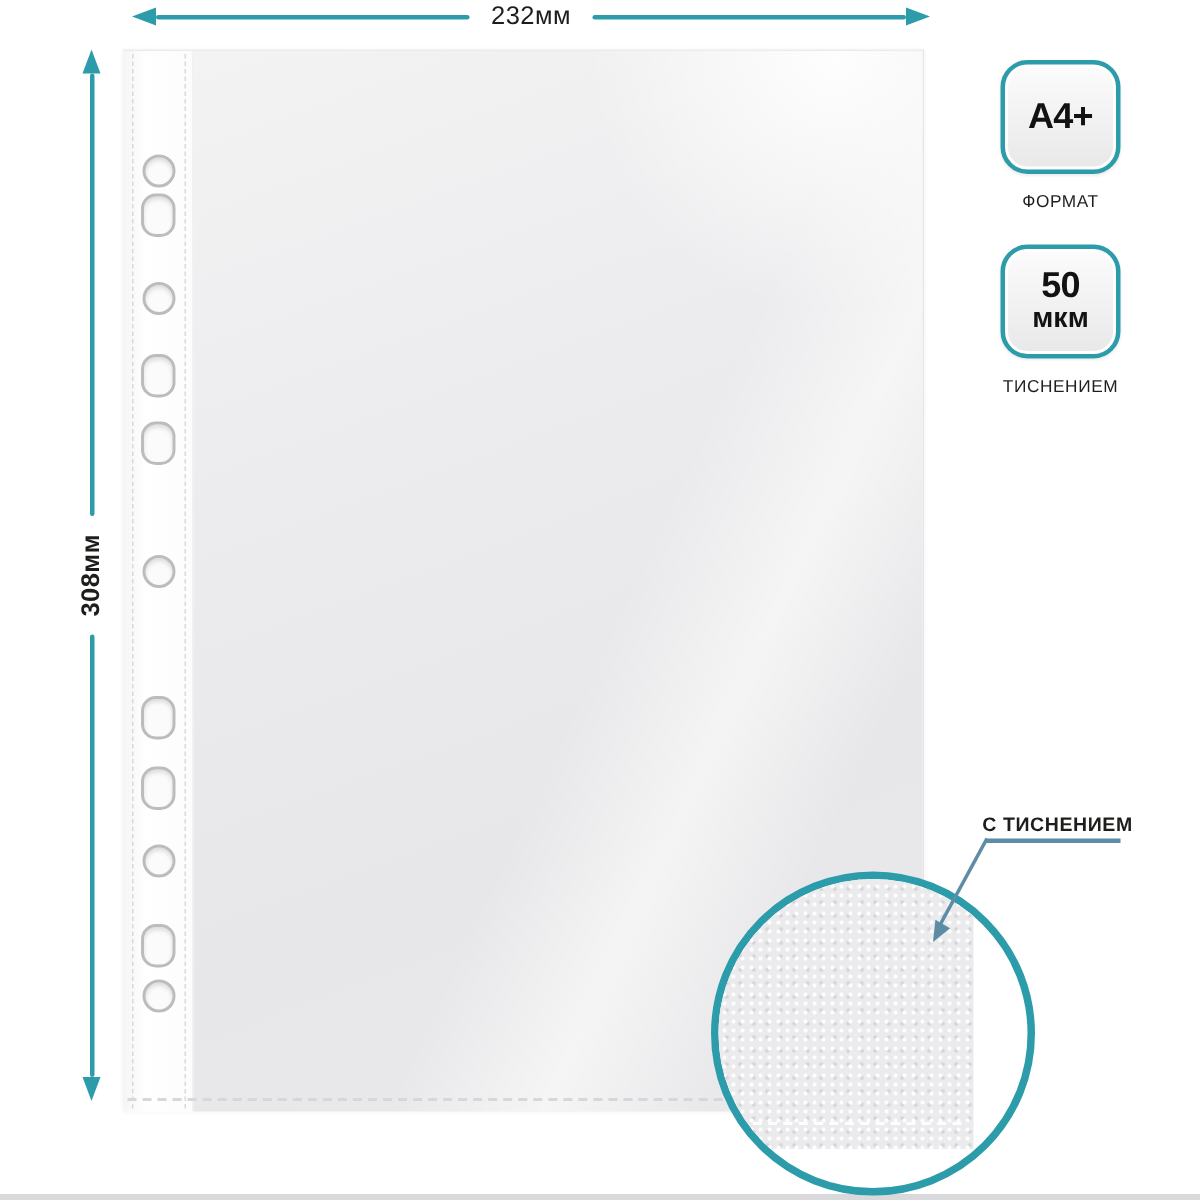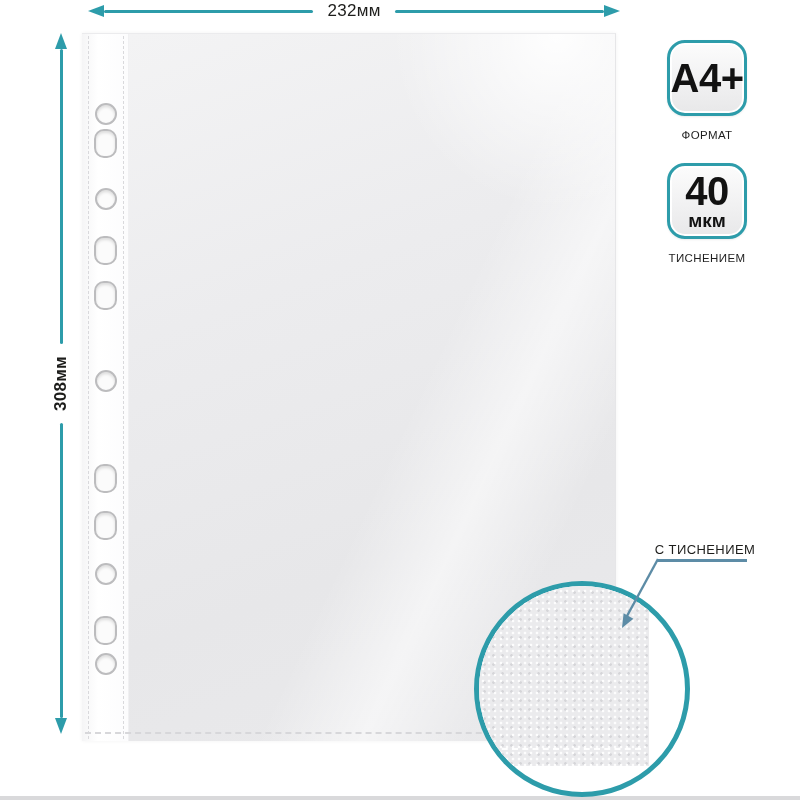--- a/index.html
+++ b/index.html
@@ -47,40 +47,40 @@
 
   
   .badge-group{position:absolute;left:645px;width:124px;display:flex;flex-direction:column;align-items:center;z-index:6;}
   .bg-1{top:40px;}
   .bg-2{top:163px;}
   .bg-3{top:296px;}
   .badge{width:80px;height:76px;box-sizing:border-box;border:3px solid var(--accent);border-radius:18px;
          background:linear-gradient(180deg,#fcfcfc 0%,#f1f1f2 55%,#e8e8e9 100%);
          box-shadow:inset 0 0 0 2px #ffffff,0 1px 2px rgba(0,0,0,.08);
          display:flex;flex-direction:column;align-items:center;justify-content:center;}
-  .badge-big{font-size:40px;font-weight:bold;line-height:1.02;color:#121212;letter-spacing:-.5px;}
+  .badge-big{font-size:24px;font-weight:bold;line-height:1.02;color:#121212;letter-spacing:-.5px;}
   .badge-sub{font-size:19px;font-weight:bold;line-height:1.05;color:#121212;}
   .badge-sub.small{font-size:15px;}
   .badge-label{margin-top:11px;font-size:11.5px;font-weight:normal;line-height:1.45;text-align:left;
                letter-spacing:.4px;color:#1f1f1f;}
 
   
   .magnifier{position:absolute;left:474px;top:581px;width:216px;height:216px;box-sizing:border-box;
              border:5px solid var(--accent);border-radius:50%;background:#fff;overflow:hidden;z-index:5;}
   .mag-sheet{position:absolute;left:-12px;top:-12px;width:182px;height:192px;background:#ebebed;
     background-image:
       radial-gradient(rgba(255,255,255,.9) 1px, rgba(255,255,255,0) 1.7px),
       radial-gradient(rgba(165,165,172,.30) 1px, rgba(0,0,0,0) 1.7px);
     background-size:6px 6px,9px 9px;
     background-position:1px 2px,4px 5px;}
   .mag-seam{position:absolute;left:4px;right:8px;bottom:16px;border-top:2.5px dashed rgba(255,255,255,.95);}
 
   
   .callout-label{position:absolute;left:650px;top:542px;width:110px;text-align:center;
-                 font-size:13px;font-weight:normal;letter-spacing:.4px;color:var(--ink);z-index:6;}
+                 font-size:13px;font-weight:bold;letter-spacing:.4px;color:var(--ink);z-index:6;}
   .callout-underline{position:absolute;left:657px;top:559px;width:90px;height:2.5px;background:var(--callout);z-index:6;}
   .callout-arrow{position:absolute;left:610px;top:556px;z-index:6;}
 
   .bottom-edge{position:absolute;left:0;right:0;bottom:0;height:4px;background:#d9d9db;}
 </style>
 </head>
 <body>
 
 <div class="stage">
 
@@ -122,21 +122,21 @@
 
   <div class="badge-group bg-1">
     <div class="badge">
       <span class="badge-big">A4+</span>
     </div>
     <div class="badge-label">ФОРМАТ</div>
   </div>
 
   <div class="badge-group bg-2">
     <div class="badge">
-      <span class="badge-big">40</span>
+      <span class="badge-big">50</span>
       <span class="badge-sub">мкм</span>
     </div>
     <div class="badge-label">ТИСНЕНИЕМ</div>
   </div>
 
 
   <div class="magnifier">
     <div class="mag-sheet">
       <div class="mag-seam"></div>
     </div>

